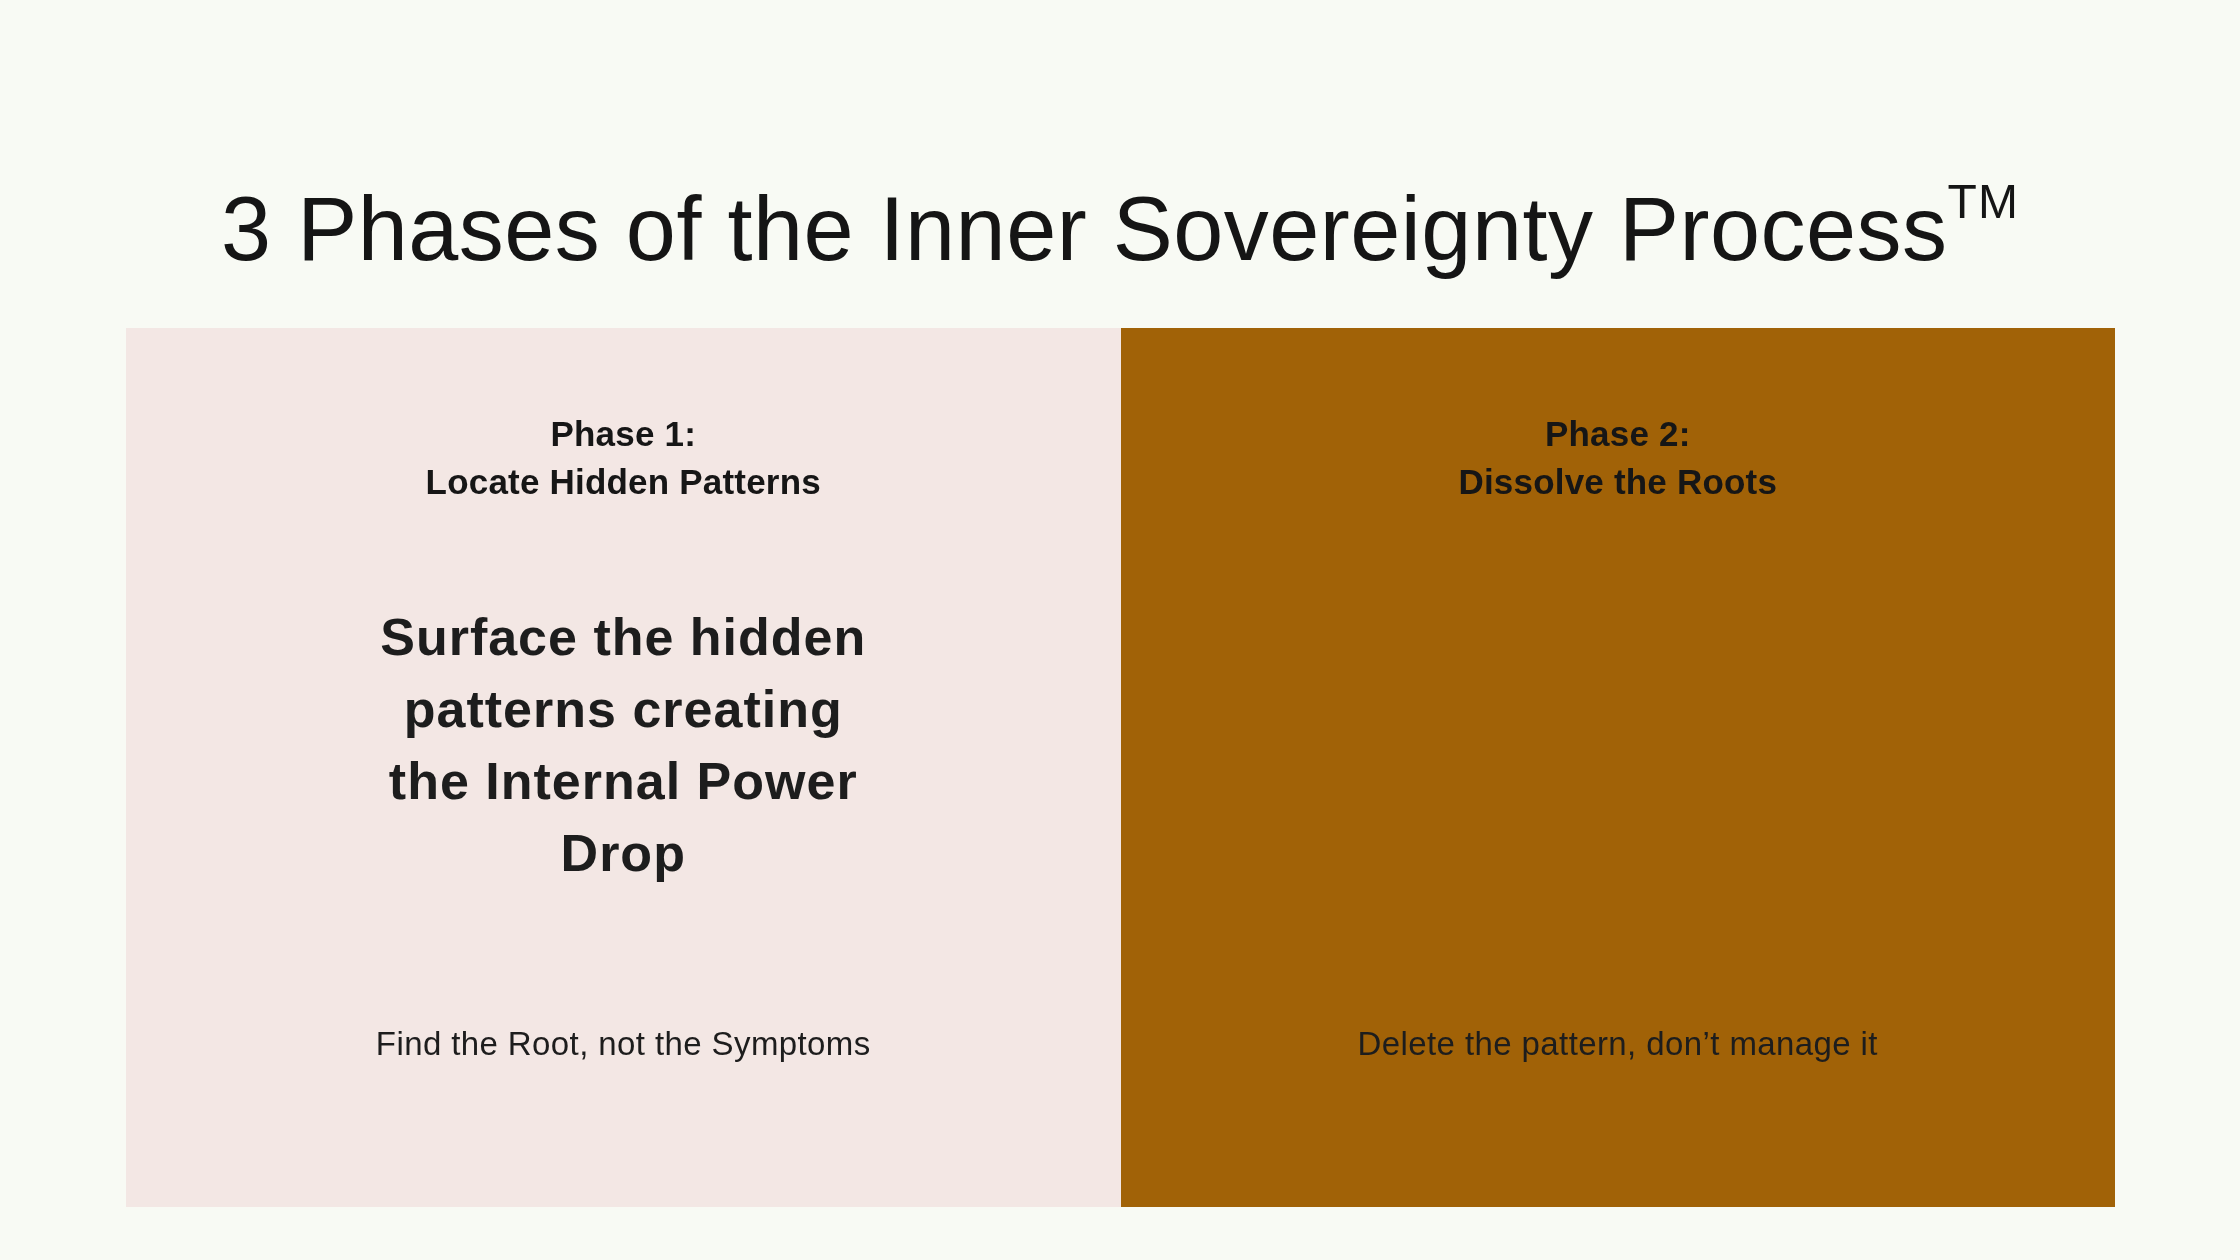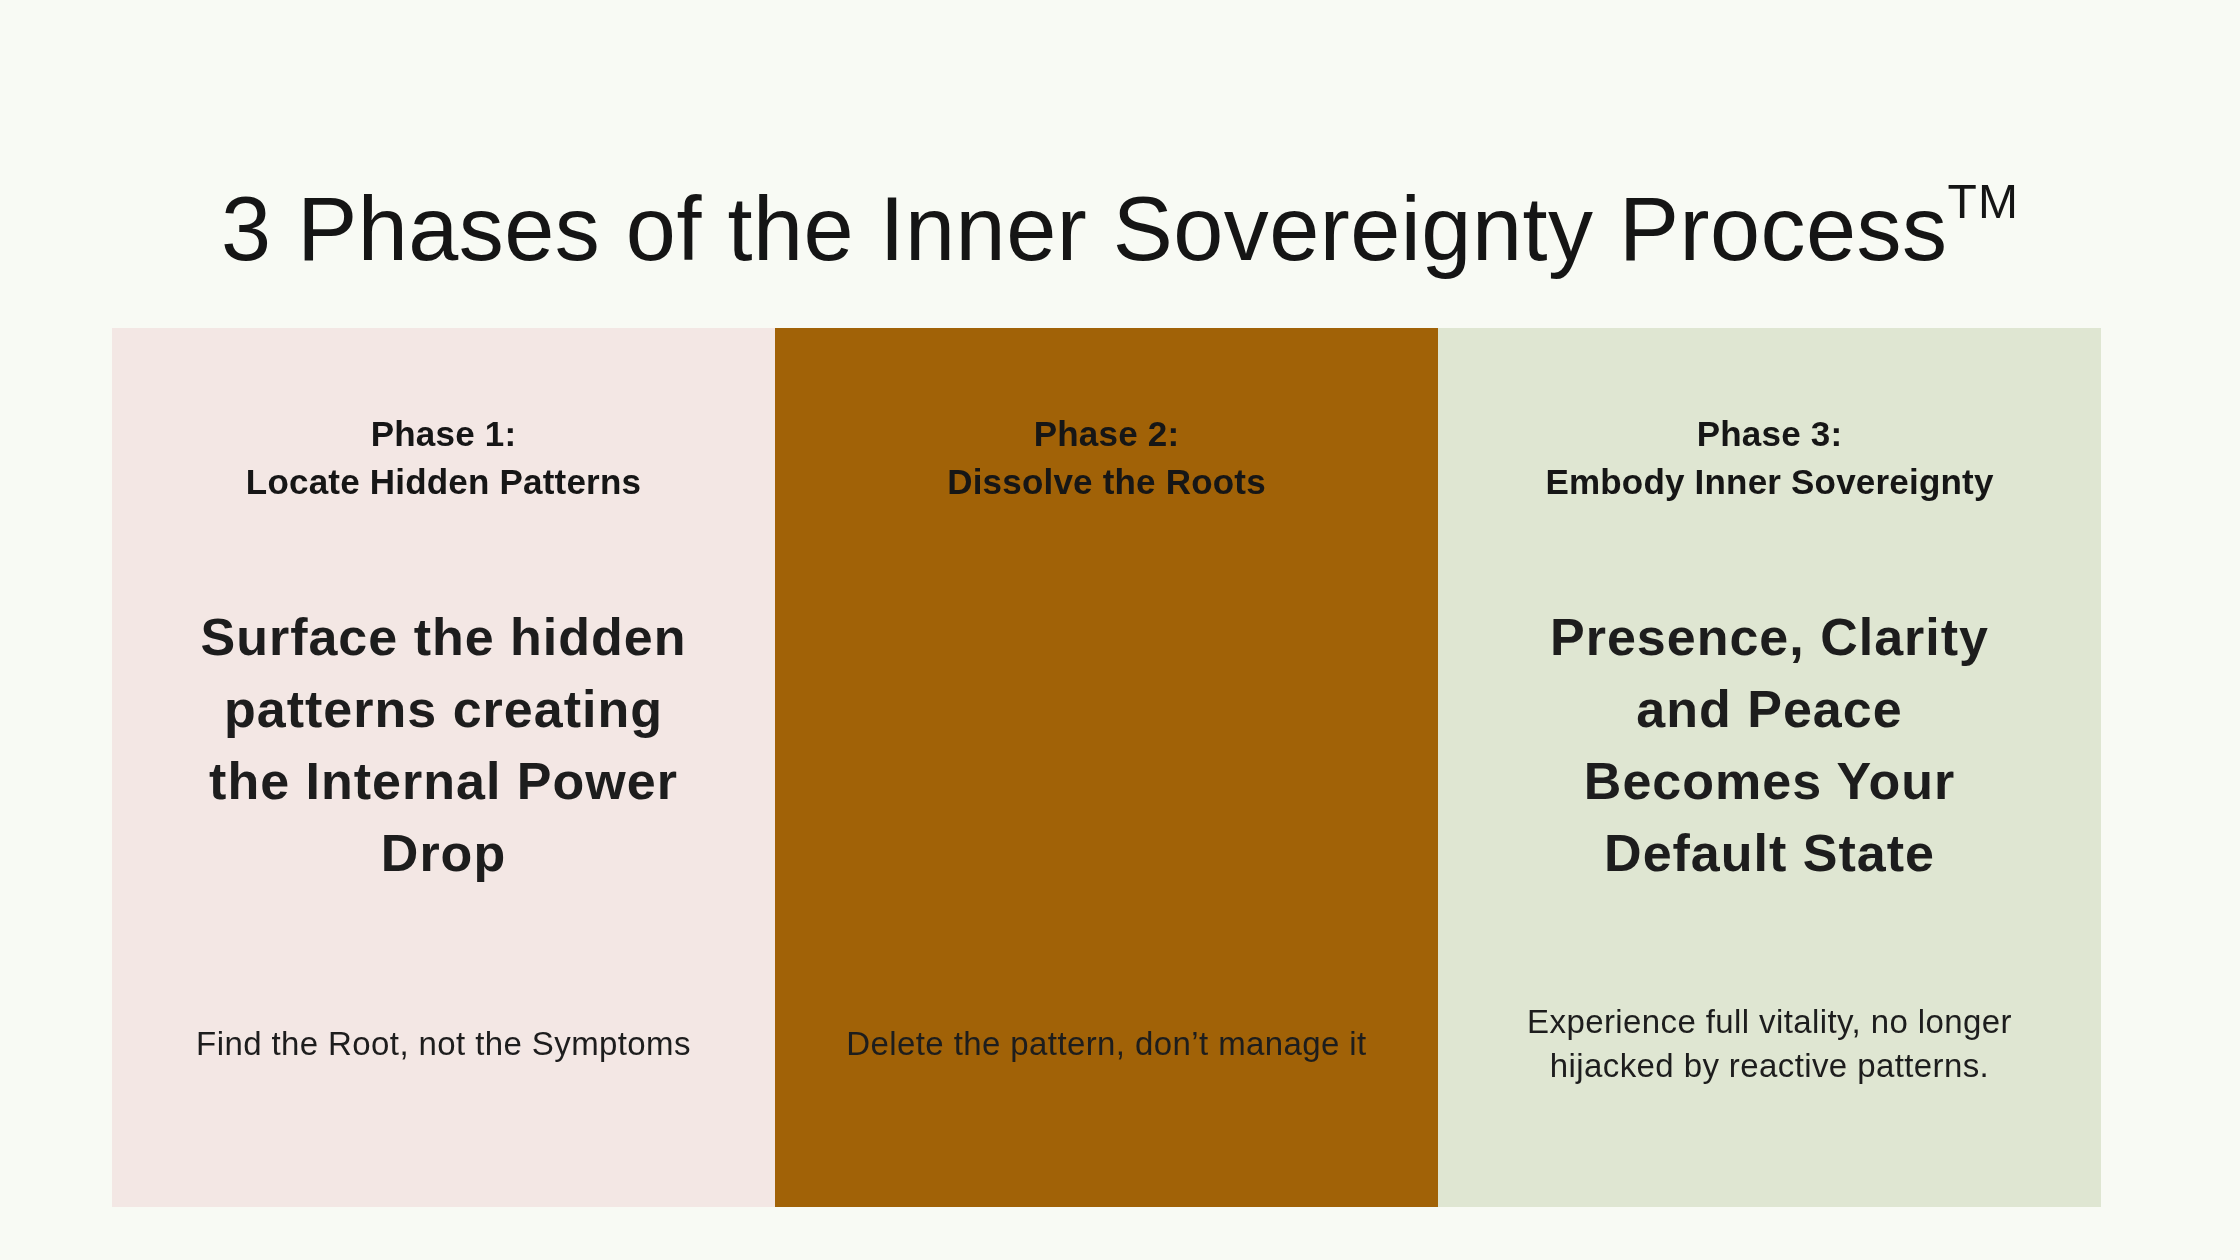--- a/index.html
+++ b/index.html
@@ -32,21 +32,21 @@
   .slide-title .tm {
     font-size: 48px;
     position: relative;
     top: -42px;
     letter-spacing: 1px;
     margin-top: 32px;
   }
 
   .panels {
     position: absolute;
-    left: 112px;
+    left: 126px;
     top: 328px;
     width: 1989px;
     height: 879px;
     display: flex;
   }
   .panel {
     flex: 1 1 0;
     position: relative;
   }
 
@@ -101,24 +101,14 @@
 Drop</div>
     <div class="phase-caption">Find the Root, not the Symptoms</div>
   </div>
 
   <div class="panel" style="background-color: #a16207;">
     <div class="phase-header">Phase 2:
 Dissolve the Roots</div>
     <div class="phase-caption">Delete the pattern, don’t manage it</div>
   </div>
 
-  <div class="panel" style="background-color: rgb(223, 230, 210);">
-    <div class="phase-header">Phase 3:
-Embody Inner Sovereignty</div>
-    <div class="phase-body">Presence, Clarity
-and Peace
-Becomes Your
-Default State</div>
-    <div class="phase-caption">Experience full vitality, no longer
-hijacked by reactive patterns.</div>
-  </div>
 
 </div>
 
 </body></html>

